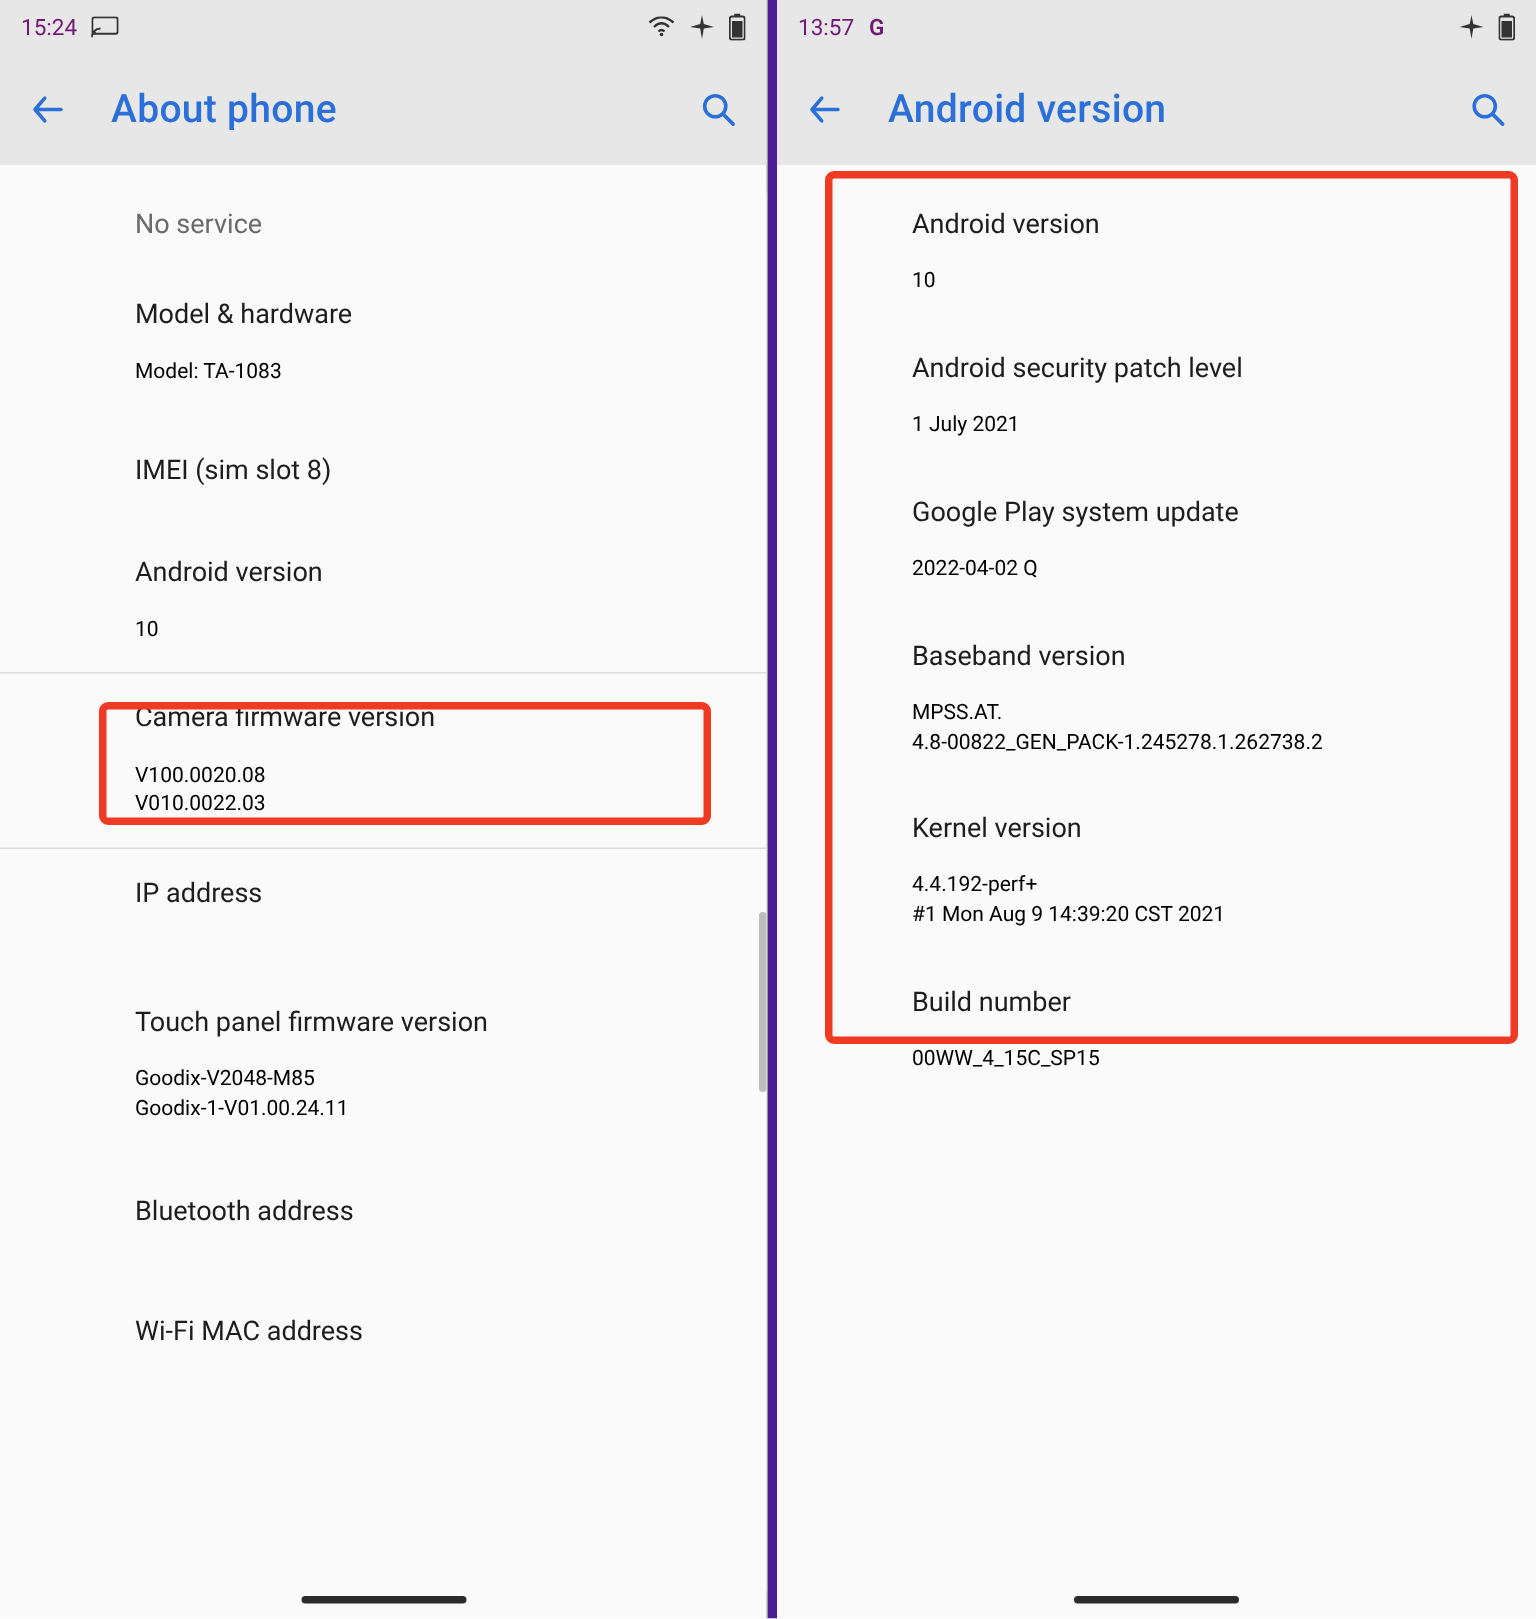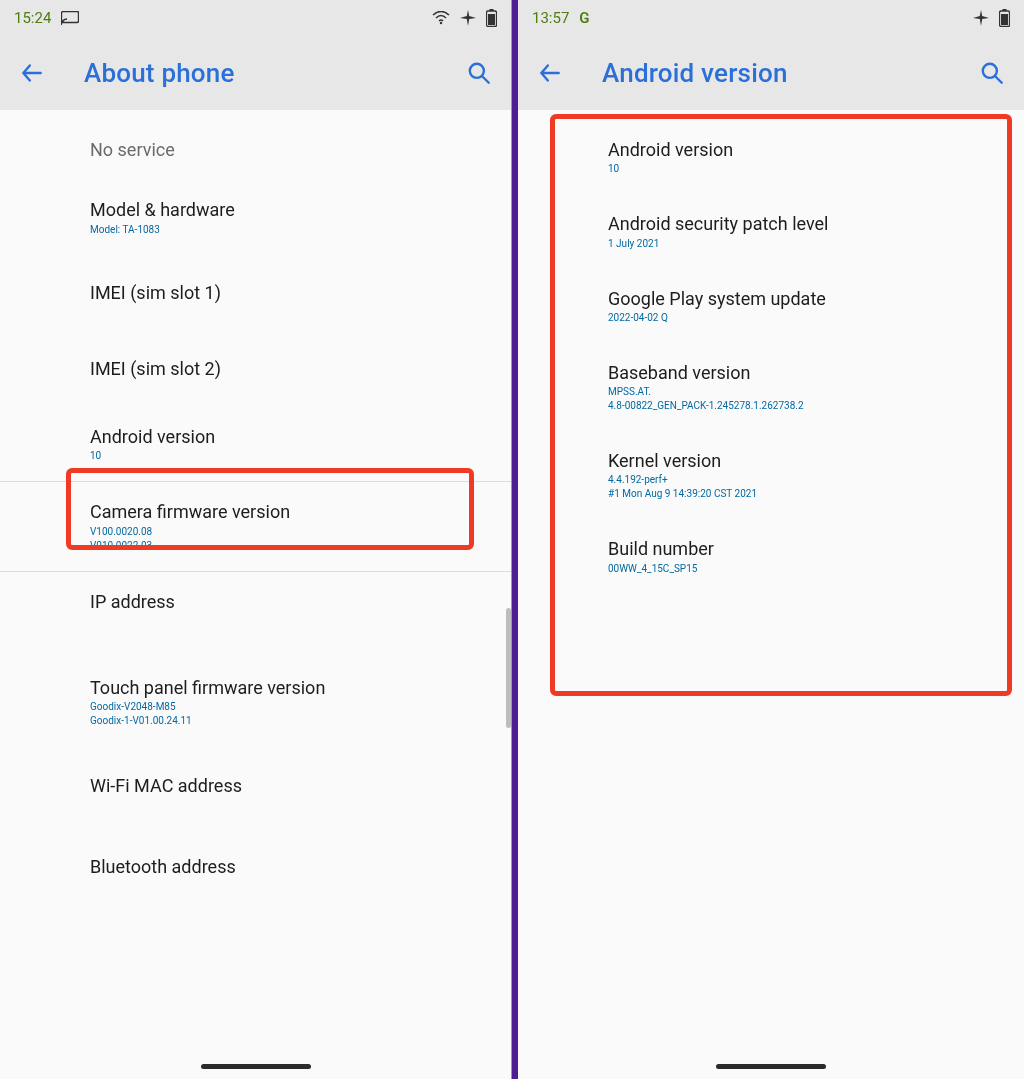--- a/index.html
+++ b/index.html
@@ -28,35 +28,35 @@
 
   
   .statusbar {
     height: 36px;
     background: #e7e7e7;
     display: flex;
     align-items: center;
     justify-content: space-between;
     padding: 0 14px;
     font-size: 15px;
-    color: #4d7c0f;
+    color: #701a75;
   }
   .statusbar .left, .statusbar .right {
     display: flex; align-items: center; gap: 10px;
   }
   .statusbar svg { display: block; }
 
   
   .appbar {
     height: 74px;
     background: #e7e7e7;
     display: flex;
     align-items: center;
     padding: 0 12px;
-    gap: 32px;
+    gap: 22px;
   }
   .appbar .title {
     flex: 1;
     font-size: 26px;
     font-weight: 500;
     color: #2b6fd9;
     letter-spacing: 0.2px;
   }
   .iconbtn {
     width: 40px; height: 40px;
@@ -75,24 +75,24 @@
   }
   .item {
     padding: 18px 24px 18px 90px;
   }
   .item .label {
     font-size: 18px;
     color: #1d1d1d;
     line-height: 1.35;
   }
   .item .sub {
-    font-size: 10px;
-    color: #0369a1;
+    font-size: 14px;
+    color: #000000;
     line-height: 1.4;
-    margin-top: 0;
+    margin-top: 16px;
     white-space: pre-line;
   }
   .divider {
     height: 1px;
     background: #dcdcdc;
     margin: 0;
   }
 
   
   .hl {
@@ -179,24 +179,21 @@
 
     <div class="list">
       <div class="item" style="padding-top:28px">
         <div class="label" style="color:#6a6a6a">No service</div>
       </div>
       <div class="item">
         <div class="label">Model &amp; hardware</div>
         <div class="sub">Model: TA-1083</div>
       </div>
       <div class="item" style="padding-top:26px;padding-bottom:26px">
-        <div class="label">IMEI (sim slot 1)</div>
-      </div>
-      <div class="item" style="padding-top:26px;padding-bottom:26px">
-        <div class="label">IMEI (sim slot 2)</div>
+        <div class="label">IMEI (sim slot 8)</div>
       </div>
       <div class="item">
         <div class="label">Android version</div>
         <div class="sub">10</div>
       </div>
       <div class="divider"></div>
       <div class="item">
         <div class="label">Camera firmware version</div>
         <div class="sub">V100.0020.08
 V010.0022.03</div>
@@ -204,24 +201,24 @@
       <div class="divider"></div>
       <div class="item" style="padding-top:18px;padding-bottom:44px">
         <div class="label">IP address</div>
       </div>
       <div class="item">
         <div class="label">Touch panel firmware version</div>
         <div class="sub">Goodix-V2048-M85
 Goodix-1-V01.00.24.11</div>
       </div>
       <div class="item" style="padding-top:28px;padding-bottom:28px">
+        <div class="label">Bluetooth address</div>
+      </div>
+      <div class="item" style="padding-top:28px;padding-bottom:28px">
         <div class="label">Wi-Fi MAC address</div>
-      </div>
-      <div class="item" style="padding-top:28px;padding-bottom:28px">
-        <div class="label">Bluetooth address</div>
       </div>
 
       <div class="scrollhint"></div>
       <div class="navpill"></div>
     </div>
 
     <div class="hl" style="left:66px; top:468px; width:408px; height:82px;"></div>
   </div>
 
   <div class="phone">

